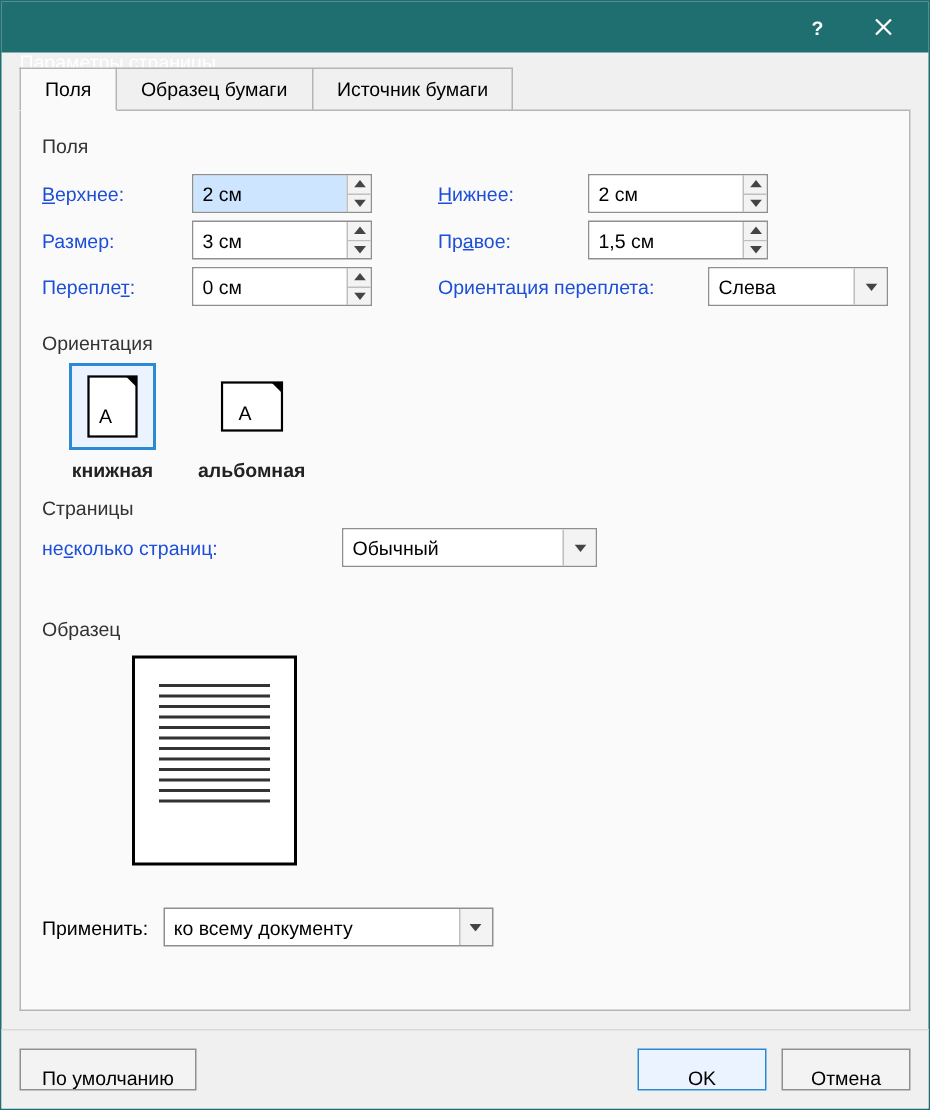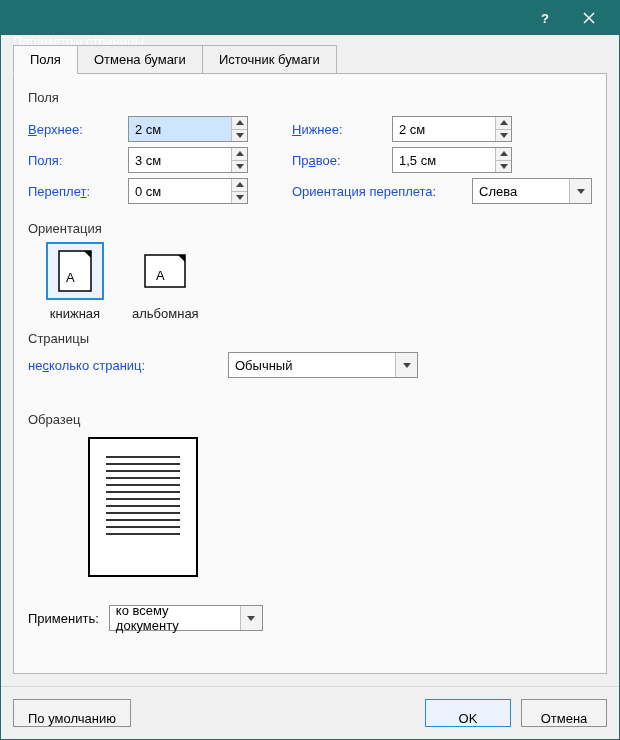--- a/index.html
+++ b/index.html
@@ -28,21 +28,21 @@
   .spin .ar svg { display: block; }
   .select { display: flex; align-items: stretch; height: 26px; border: 1px solid #8f8f8f; background: #fff; }
   .select .val { flex: 1; padding: 2px 6px; display: flex; align-items: center; background: #fff; }
   .select .drop { width: 22px; display: flex; align-items: center; justify-content: center; background: #f3f3f3; border-left: 1px solid #bfbfbf; cursor: pointer; }
   .wide-label { width: 180px; }
   .orient { display: flex; gap: 28px; margin: 6px 0 2px 18px; }
   .orient-item { display: flex; flex-direction: column; align-items: center; gap: 6px; cursor: pointer; }
   .orient-icon { width: 58px; height: 58px; border: 2px solid transparent; display: flex; align-items: center; justify-content: center; background: #fafafa; }
   .orient-icon.selected { border: 2px solid #2a8ad4; background: #eaf3ff; }
   .orient-icon svg { display:block; }
-  .orient-label { color:#222; }
+  .orient-label { color:#222;font-weight:bold; }
   .preview { margin: 10px 0 0 60px; width: 110px; height: 140px; border: 2px solid #000; background: #fff; padding: 12px 16px; position: relative; }
   .preview .line { height: 2px; background: #333; margin: 5px 0; }
   .apply-row { display: flex; align-items: center; margin-top: 28px; gap: 10px; }
   .footer { display: flex; align-items: center; padding: 12px; gap: 10px; background: #f0f0f0; border-top: 1px solid #d9d9d9; }
   .footer .spacer { flex: 1; }
   .btn { min-width: 86px; height: 28px; border: 1px solid #8f8f8f; background: #f3f3f3; padding: 0 14px; display: flex; align-items: flex-end; justify-content: center; cursor: pointer; }
   .btn.default { border: 1px solid #2a8ad4; background: #eaf3ff; }
   .selected-text { background: #cde5ff; }
 </style>
 </head>
@@ -61,21 +61,21 @@
           <line x1="1" y1="1" x2="11" y2="11" stroke="#fff" stroke-width="1.5"></line>
           <line x1="11" y1="1" x2="1" y2="11" stroke="#fff" stroke-width="1.5"></line>
         </svg>
     </div>
   </div>
 
   <div class="body">
     <div class="tabs">
       <div class="tabstrip-line"></div>
       <div class="tab active"><span>Поля</span></div>
-      <div class="tab"><span>Отмена бумаги</span></div>
+      <div class="tab"><span>Образец бумаги</span></div>
       <div class="tab"><span>Источник бумаги</span></div>
     </div>
 
     <div class="panel">
       <div class="section-label">Поля</div>
 
       <div class="cols">
         <div class="col">
           <div class="row">
             <span class="field-label"><span class="ul">В</span>ерхнее:</span>
@@ -89,21 +89,21 @@
                   </div>
                   <div class="ar">
                     <svg width="8" height="5">
                       <polygon points="0,0 8,0 4,5" fill="#444"></polygon>
                     </svg>
                   </div>
                 </div>
             </div>
           </div>
           <div class="row">
-            <span class="field-label">Поля:</span>
+            <span class="field-label">Размер:</span>
             <div class="spin">
               <input type="text" value="3 см" style="">
               <div class="btns">
                   <div class="ar">
                     <svg width="8" height="5">
                       <polygon points="4,0 8,5 0,5" fill="#444"></polygon>
                     </svg>
                   </div>
                   <div class="ar">
                     <svg width="8" height="5">
@@ -203,21 +203,21 @@
                 <text x="12" y="26" font-family="serif" font-size="22" fill="#000">A</text>
               </svg>
           </div>
           <span class="orient-label"><span class="ul">а</span>льбомная</span>
         </div>
       </div>
 
       <div class="section-label" style="margin-top:10px">Страницы</div>
       <div class="row">
         <span class="field-label" style="width:200px">не<span class="ul">с</span>колько страниц:</span>
-        <div class="select" style="width:190px">
+        <div class="select" style="width:170px">
           <div class="val">Обычный</div>
           <div class="drop">
               <svg width="8" height="5">
                 <polygon points="0,0 8,0 4,5" fill="#444"></polygon>
               </svg>
             </div>
         </div>
       </div>
 
       <div class="section-label" style="margin-top:34px">Образец</div>
@@ -231,21 +231,21 @@
           <div class="line"></div>
           <div class="line"></div>
         <div class="line"></div>
           <div class="line"></div>
           <div class="line"></div>
           <div class="line"></div>
       </div>
 
       <div class="apply-row">
         <span>Применит<span class="ul">ь</span>:</span>
-        <div class="select" style="width:154px">
+        <div class="select" style="width:220px">
           <div class="val">ко всему документу</div>
           <div class="drop">
               <svg width="8" height="5">
                 <polygon points="0,0 8,0 4,5" fill="#444"></polygon>
               </svg>
             </div>
         </div>
       </div>
     </div>
   </div>

